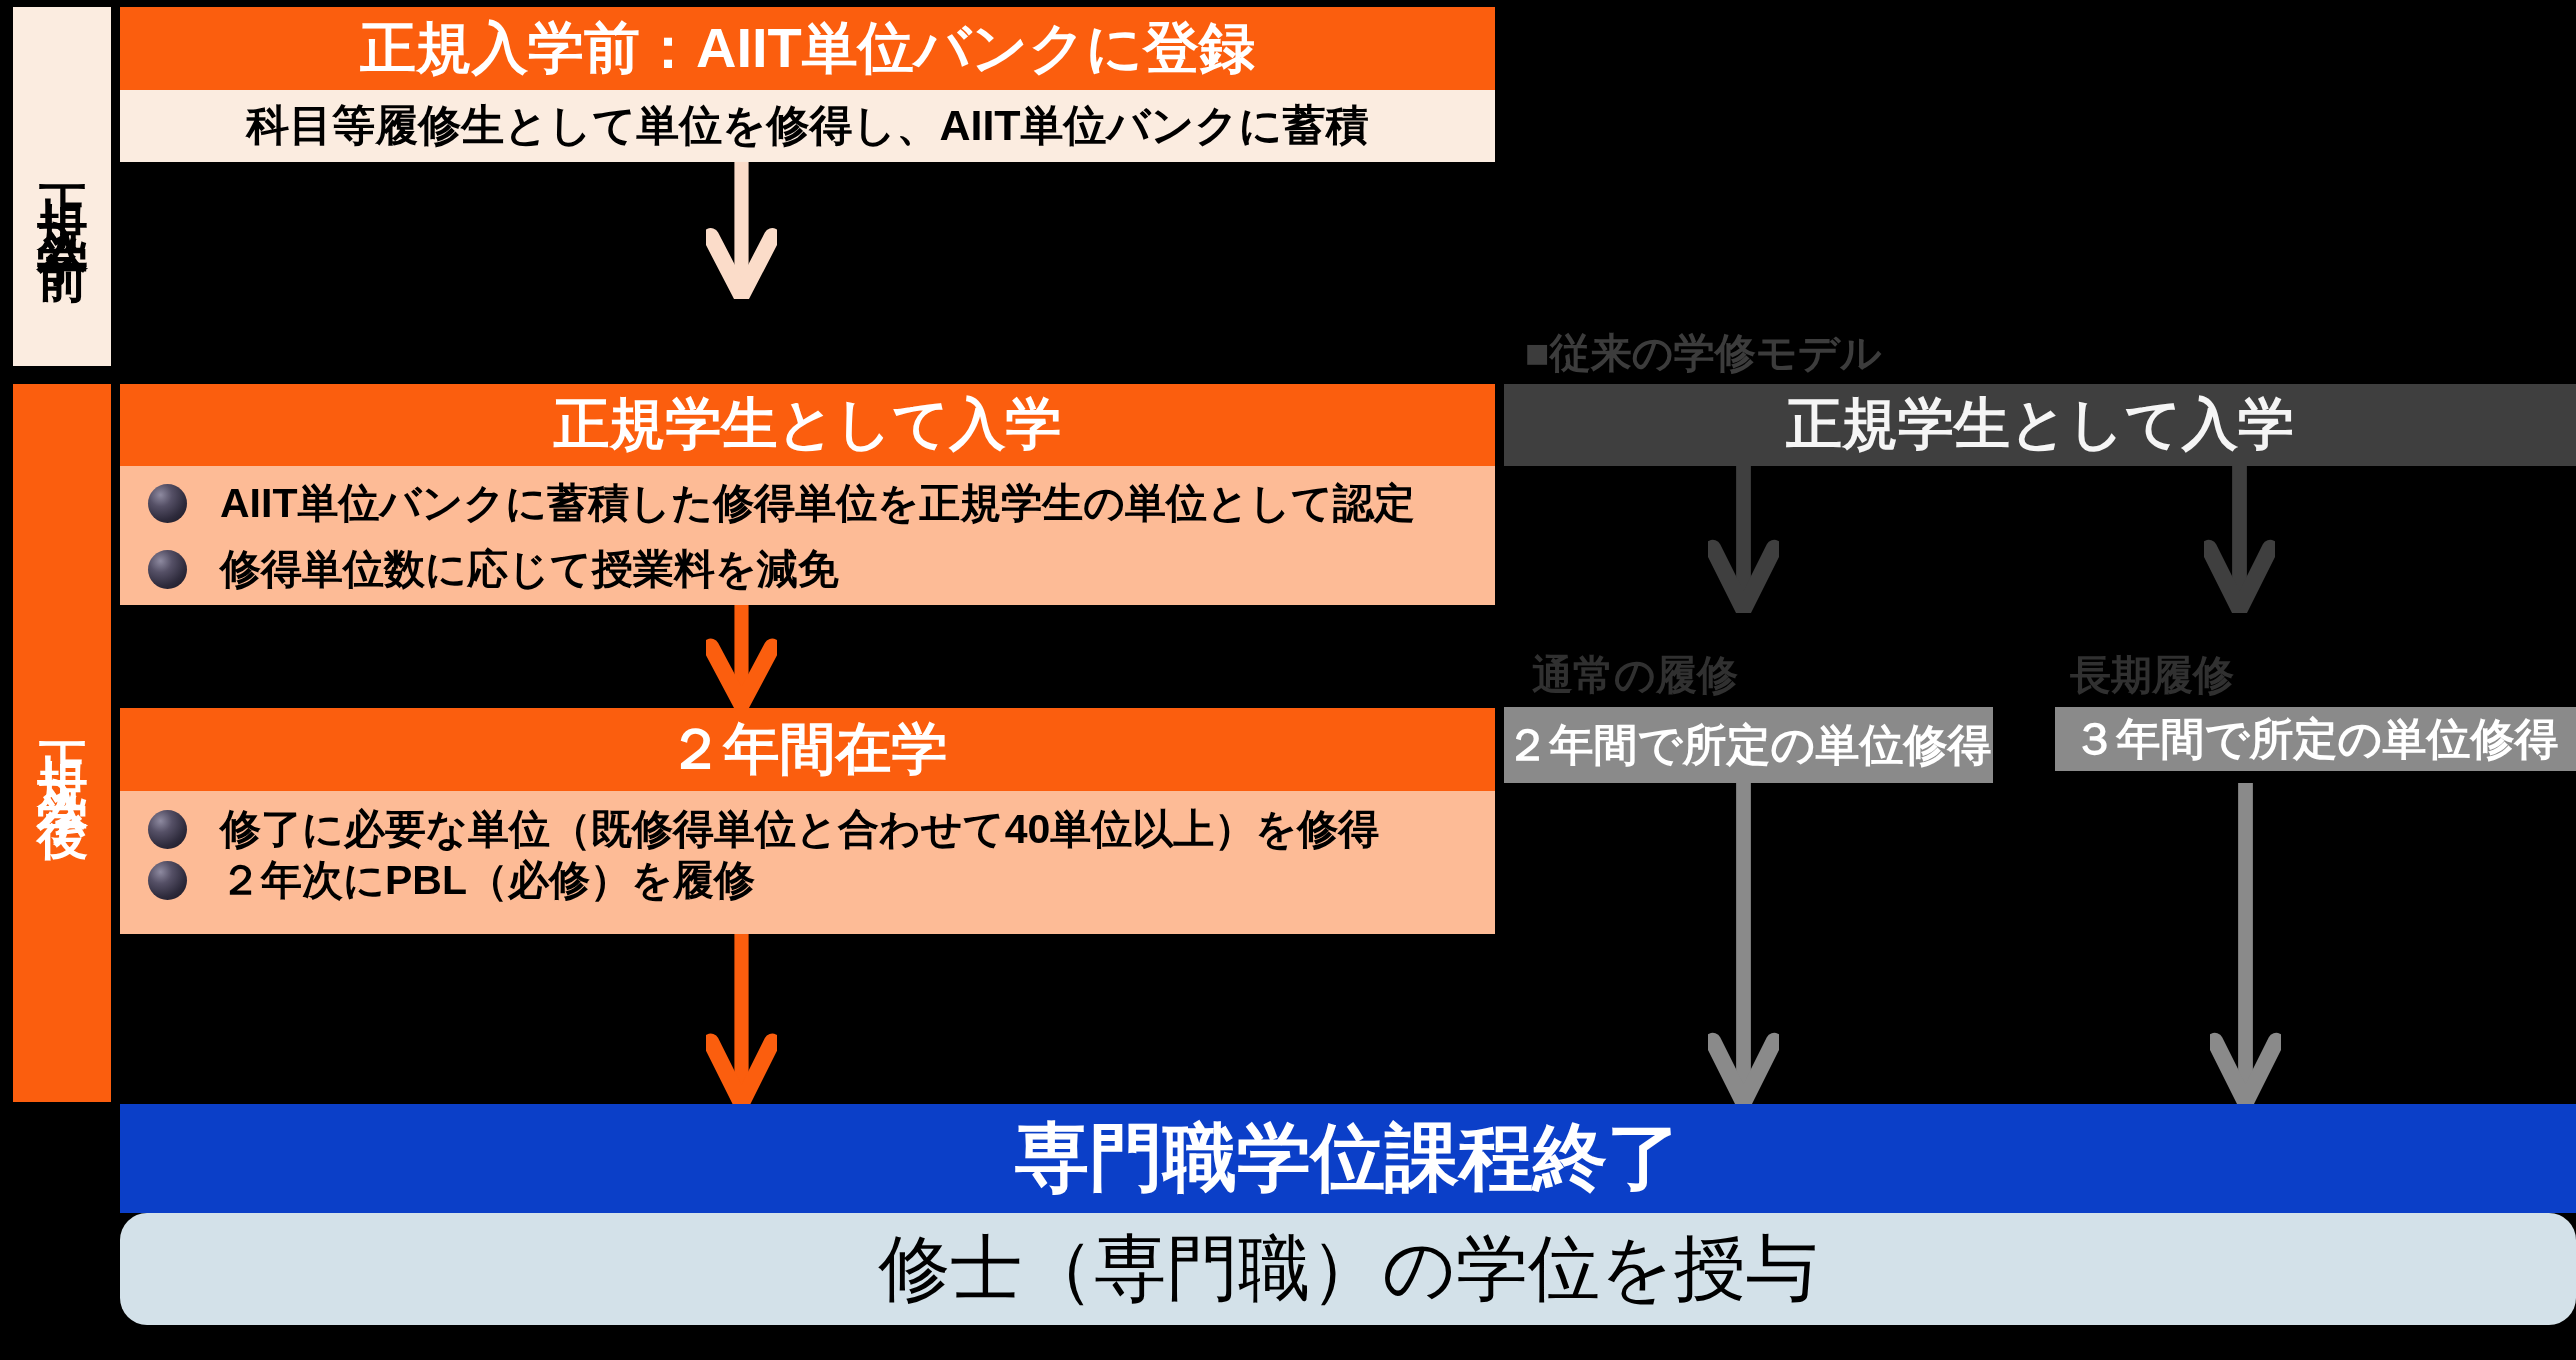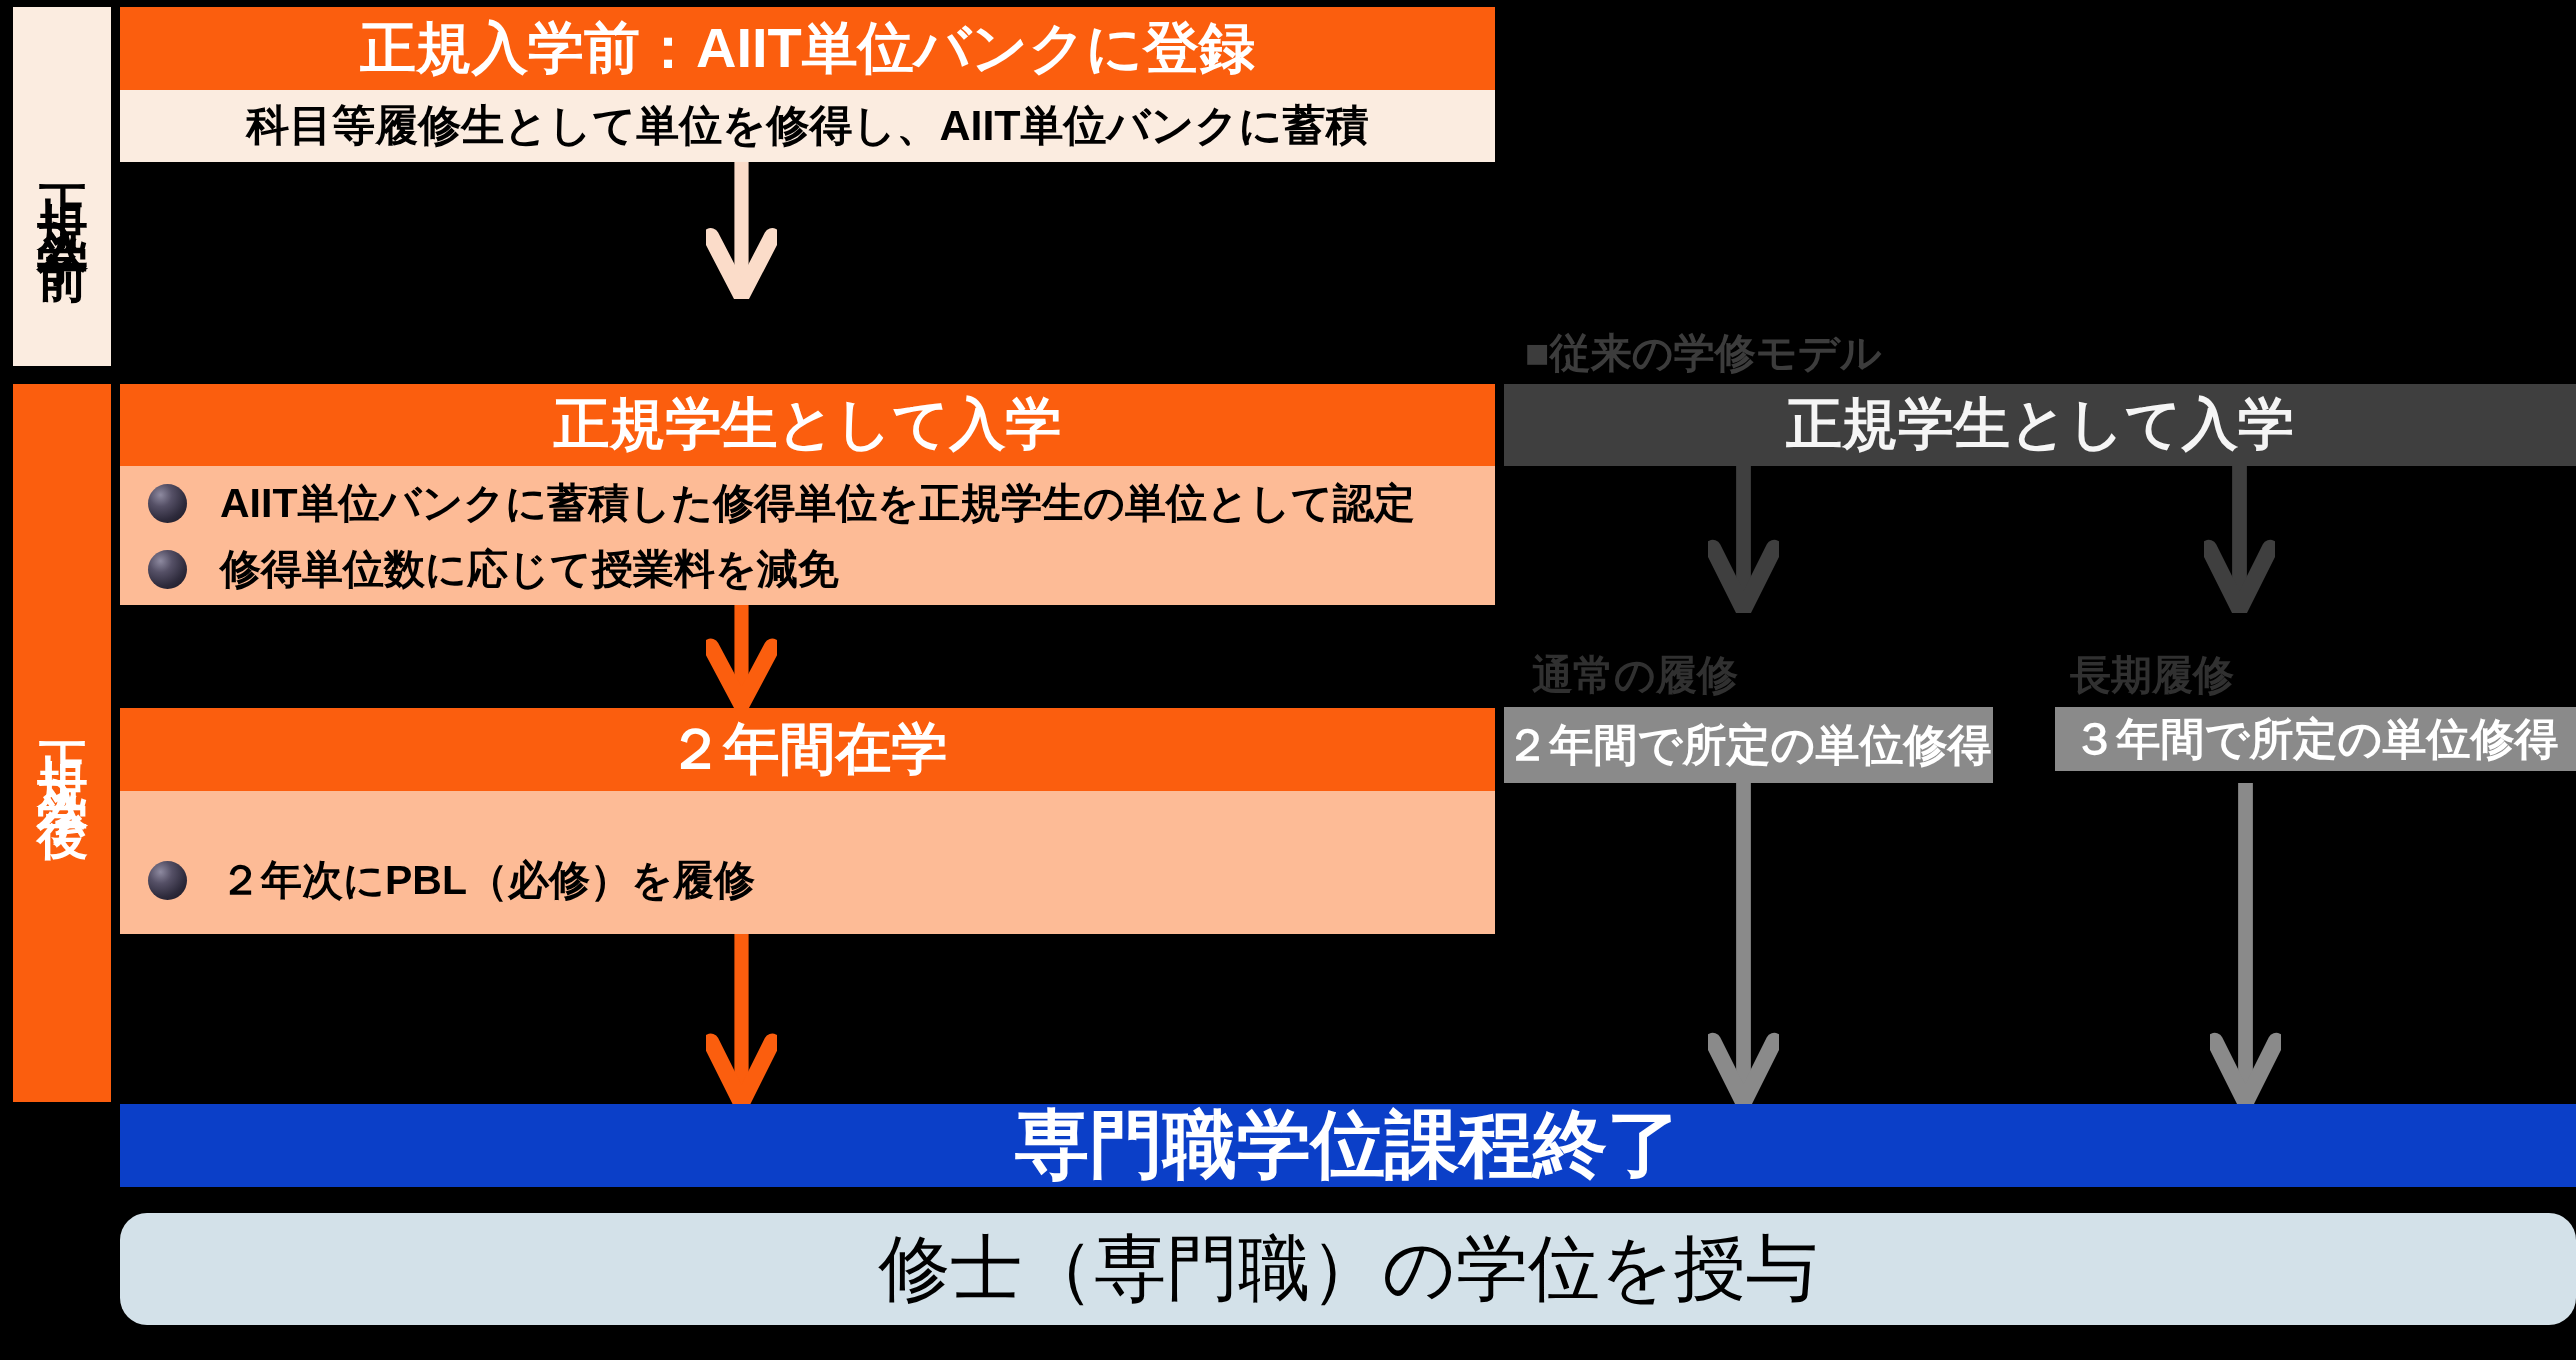--- a/index.html
+++ b/index.html
@@ -52,20 +52,24 @@
   </div>
 </div>
 
 <svg class="abs" style="left:706px;top:605px;" width="71" height="103" viewBox="0 0 120 175">
   <line x1="60" y1="0" x2="60" y2="158" stroke="#FB5E0E" stroke-width="24"></line>
   <polyline points="8,71 60,169 112,71" fill="none" stroke="#FB5E0E" stroke-width="28" stroke-linecap="round" stroke-linejoin="round"></polyline>
 </svg>
 
 <div class="box hdr" style="left:120px;top:708px;width:1375px;height:83px;">２年間在学</div>
 <div class="abs salmon" style="left:120px;top:791px;width:1375px;height:143px;">
+  <div class="bullet-row" style="top:11.2px;">
+    <span class="sphere"></span>
+    <span class="bullet-text">修了に必要な単位（既修得単位と合わせて40単位以上）を修得</span>
+  </div>
   <div class="bullet-row" style="top:62px;">
     <span class="sphere"></span>
     <span class="bullet-text">２年次にPBL（必修）を履修</span>
   </div>
 </div>
 
 <svg class="abs" style="left:706px;top:934px;" width="71" height="173" viewBox="0 0 120 292">
   <line x1="60" y1="0" x2="60" y2="276" stroke="#FB5E0E" stroke-width="24"></line>
   <polyline points="8,182 60,286 112,182" fill="none" stroke="#FB5E0E" stroke-width="28" stroke-linecap="round" stroke-linejoin="round"></polyline>
 </svg>
@@ -91,15 +95,15 @@
 
 <svg class="abs" style="left:1708px;top:783px;" width="71" height="323" viewBox="0 0 120 547">
   <line x1="60" y1="0" x2="60" y2="530" stroke="#8A8A8A" stroke-width="25"></line>
   <polyline points="8,437 60,541 112,437" fill="none" stroke="#8A8A8A" stroke-width="28" stroke-linecap="round" stroke-linejoin="round"></polyline>
 </svg>
 <svg class="abs" style="left:2210px;top:783px;" width="71" height="323" viewBox="0 0 120 547">
   <line x1="60" y1="0" x2="60" y2="530" stroke="#8A8A8A" stroke-width="25"></line>
   <polyline points="8,437 60,541 112,437" fill="none" stroke="#8A8A8A" stroke-width="28" stroke-linecap="round" stroke-linejoin="round"></polyline>
 </svg>
 
-<div class="box bluebox" style="left:120px;top:1104px;width:2456px;height:83px;">専門職学位課程終了</div>
+<div class="box bluebox" style="left:120px;top:1104px;width:2456px;height:109px;">専門職学位課程終了</div>
 <div class="box ltbluebox" style="left:120px;top:1213px;width:2456px;height:112px;">修士（専門職）の学位を授与</div>
 
 
 </body></html>

